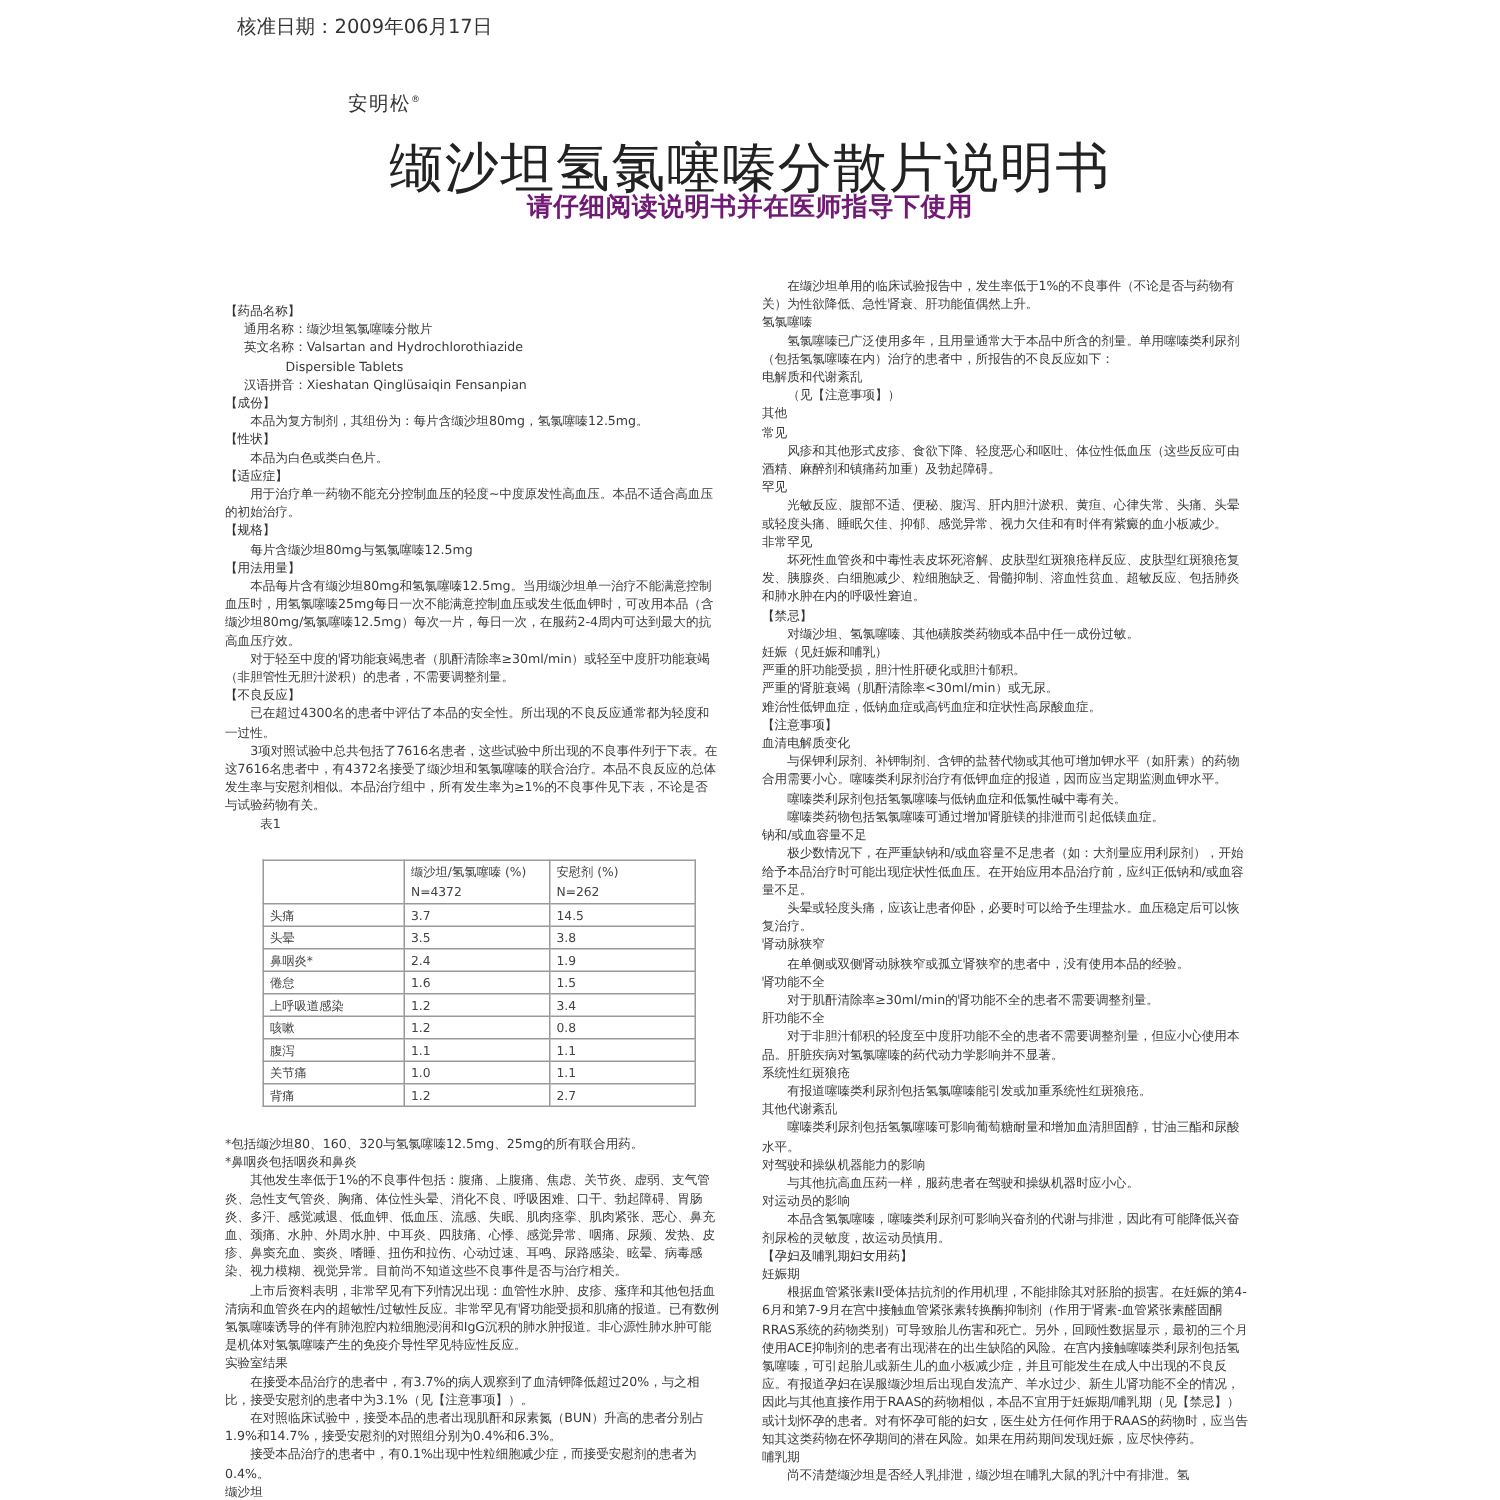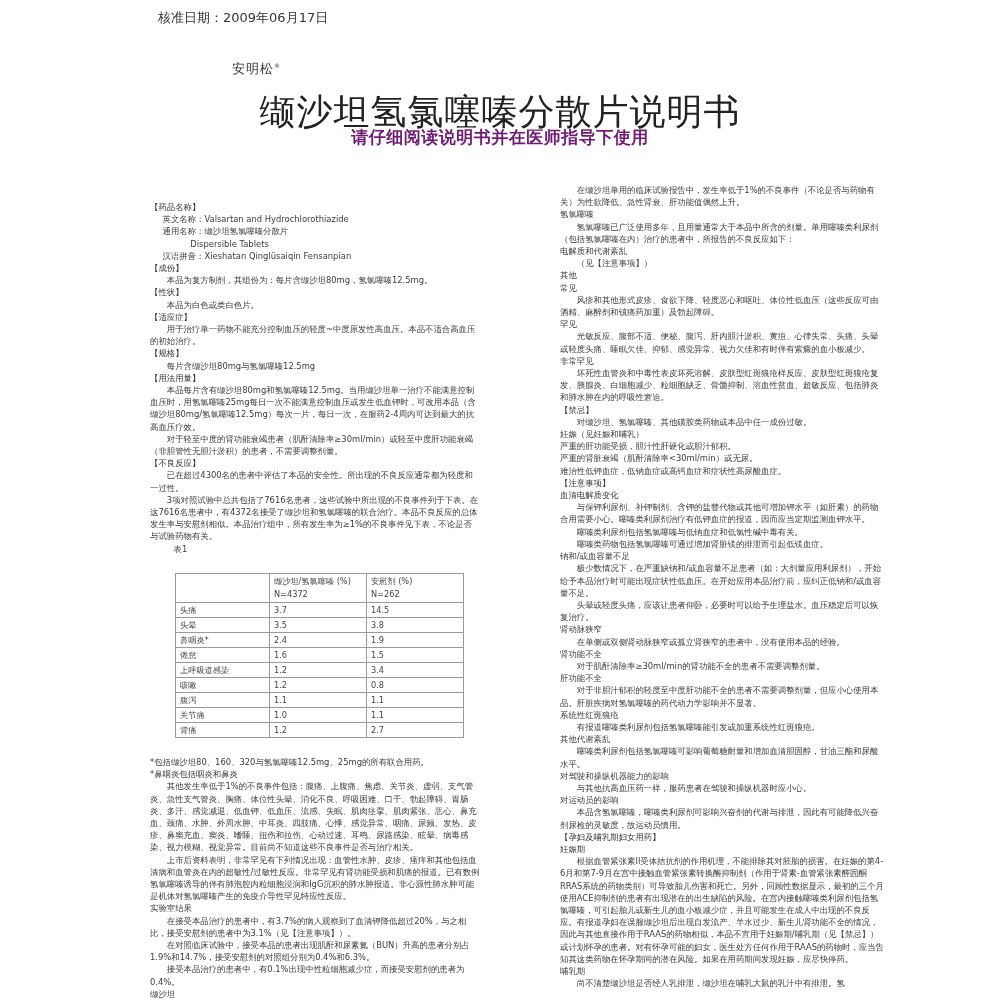--- a/index.html
+++ b/index.html
@@ -7,21 +7,21 @@
          font-family:"DejaVu Sans","Liberation Sans",sans-serif; color:#2a2a2a; }
   .approval { position:absolute; left:158px; top:9px; font-size:13px; color:#333; }
   .brand { position:absolute; left:232px; top:60px; font-size:13px; color:#333; letter-spacing:1px; }
   .brand sup { font-size:6px; }
   .title { position:absolute; left:0; width:1000px; top:88px; text-align:center;
            font-size:36px; color:#222; letter-spacing:1px; font-weight:normal; }
   .subtitle { position:absolute; left:0; width:1000px; top:126px; text-align:center;
               font-size:17px; font-weight:bold; color:#701a75; letter-spacing:0.5px; }
   .col { position:absolute; top:184px; font-size:8.4px; line-height:12.2px; color:#3a3a3a; }
   .col.left { left:150px; width:330px;margin-top:17px; }
-  .col.right { left:560px; width:325px; }
+  .col.right { left:508px; width:325px; }
   .col p { margin:0; }
   .ind { text-indent:2em; }
   .ind1 { padding-left:1.5em; }
   .ind2 { padding-left:4.8em; }
   .head { color:#333; }
   .tbl-caption { padding-left:2.8em; }
   table.ae { border-collapse:collapse; margin:18px 0 18px 25px; font-size:8.2px; color:#444; }
   table.ae td, table.ae th { border:1px solid #9a9a9a; text-align:left; font-weight:normal;
                              height:14px; padding:0 4px; }
   table.ae th { height:28px; line-height:13px; }
@@ -32,22 +32,22 @@
 </head>
 <body>
 
 <div class="approval">核准日期：2009年06月17日</div>
 <div class="brand"><span>安明松</span><sup>®</sup></div>
 <div class="title">缬沙坦氢氯噻嗪分散片说明书</div>
 <div class="subtitle">请仔细阅读说明书并在医师指导下使用</div>
 
 <div class="col left">
   <p class="head">【药品名称】</p>
+  <p class="ind1">通用名称：缬沙坦氢氯噻嗪分散片</p>
   <p class="ind1">英文名称：Valsartan and Hydrochlorothiazide</p>
-  <p class="ind1">通用名称：缬沙坦氢氯噻嗪分散片</p>
   <p class="ind2">Dispersible Tablets</p>
   <p class="ind1">汉语拼音：Xieshatan Qinglüsaiqin Fensanpian</p>
   <p class="head">【成份】</p>
   <p class="ind">本品为复方制剂，其组份为：每片含缬沙坦80mg，氢氯噻嗪12.5mg。</p>
   <p class="head">【性状】</p>
   <p class="ind">本品为白色或类白色片。</p>
   <p class="head">【适应症】</p>
   <p class="ind">用于治疗单一药物不能充分控制血压的轻度~中度原发性高血压。本品不适合高血压的初始治疗。</p>
   <p class="head">【规格】</p>
   <p class="ind">每片含缬沙坦80mg与氢氯噻嗪12.5mg</p>

